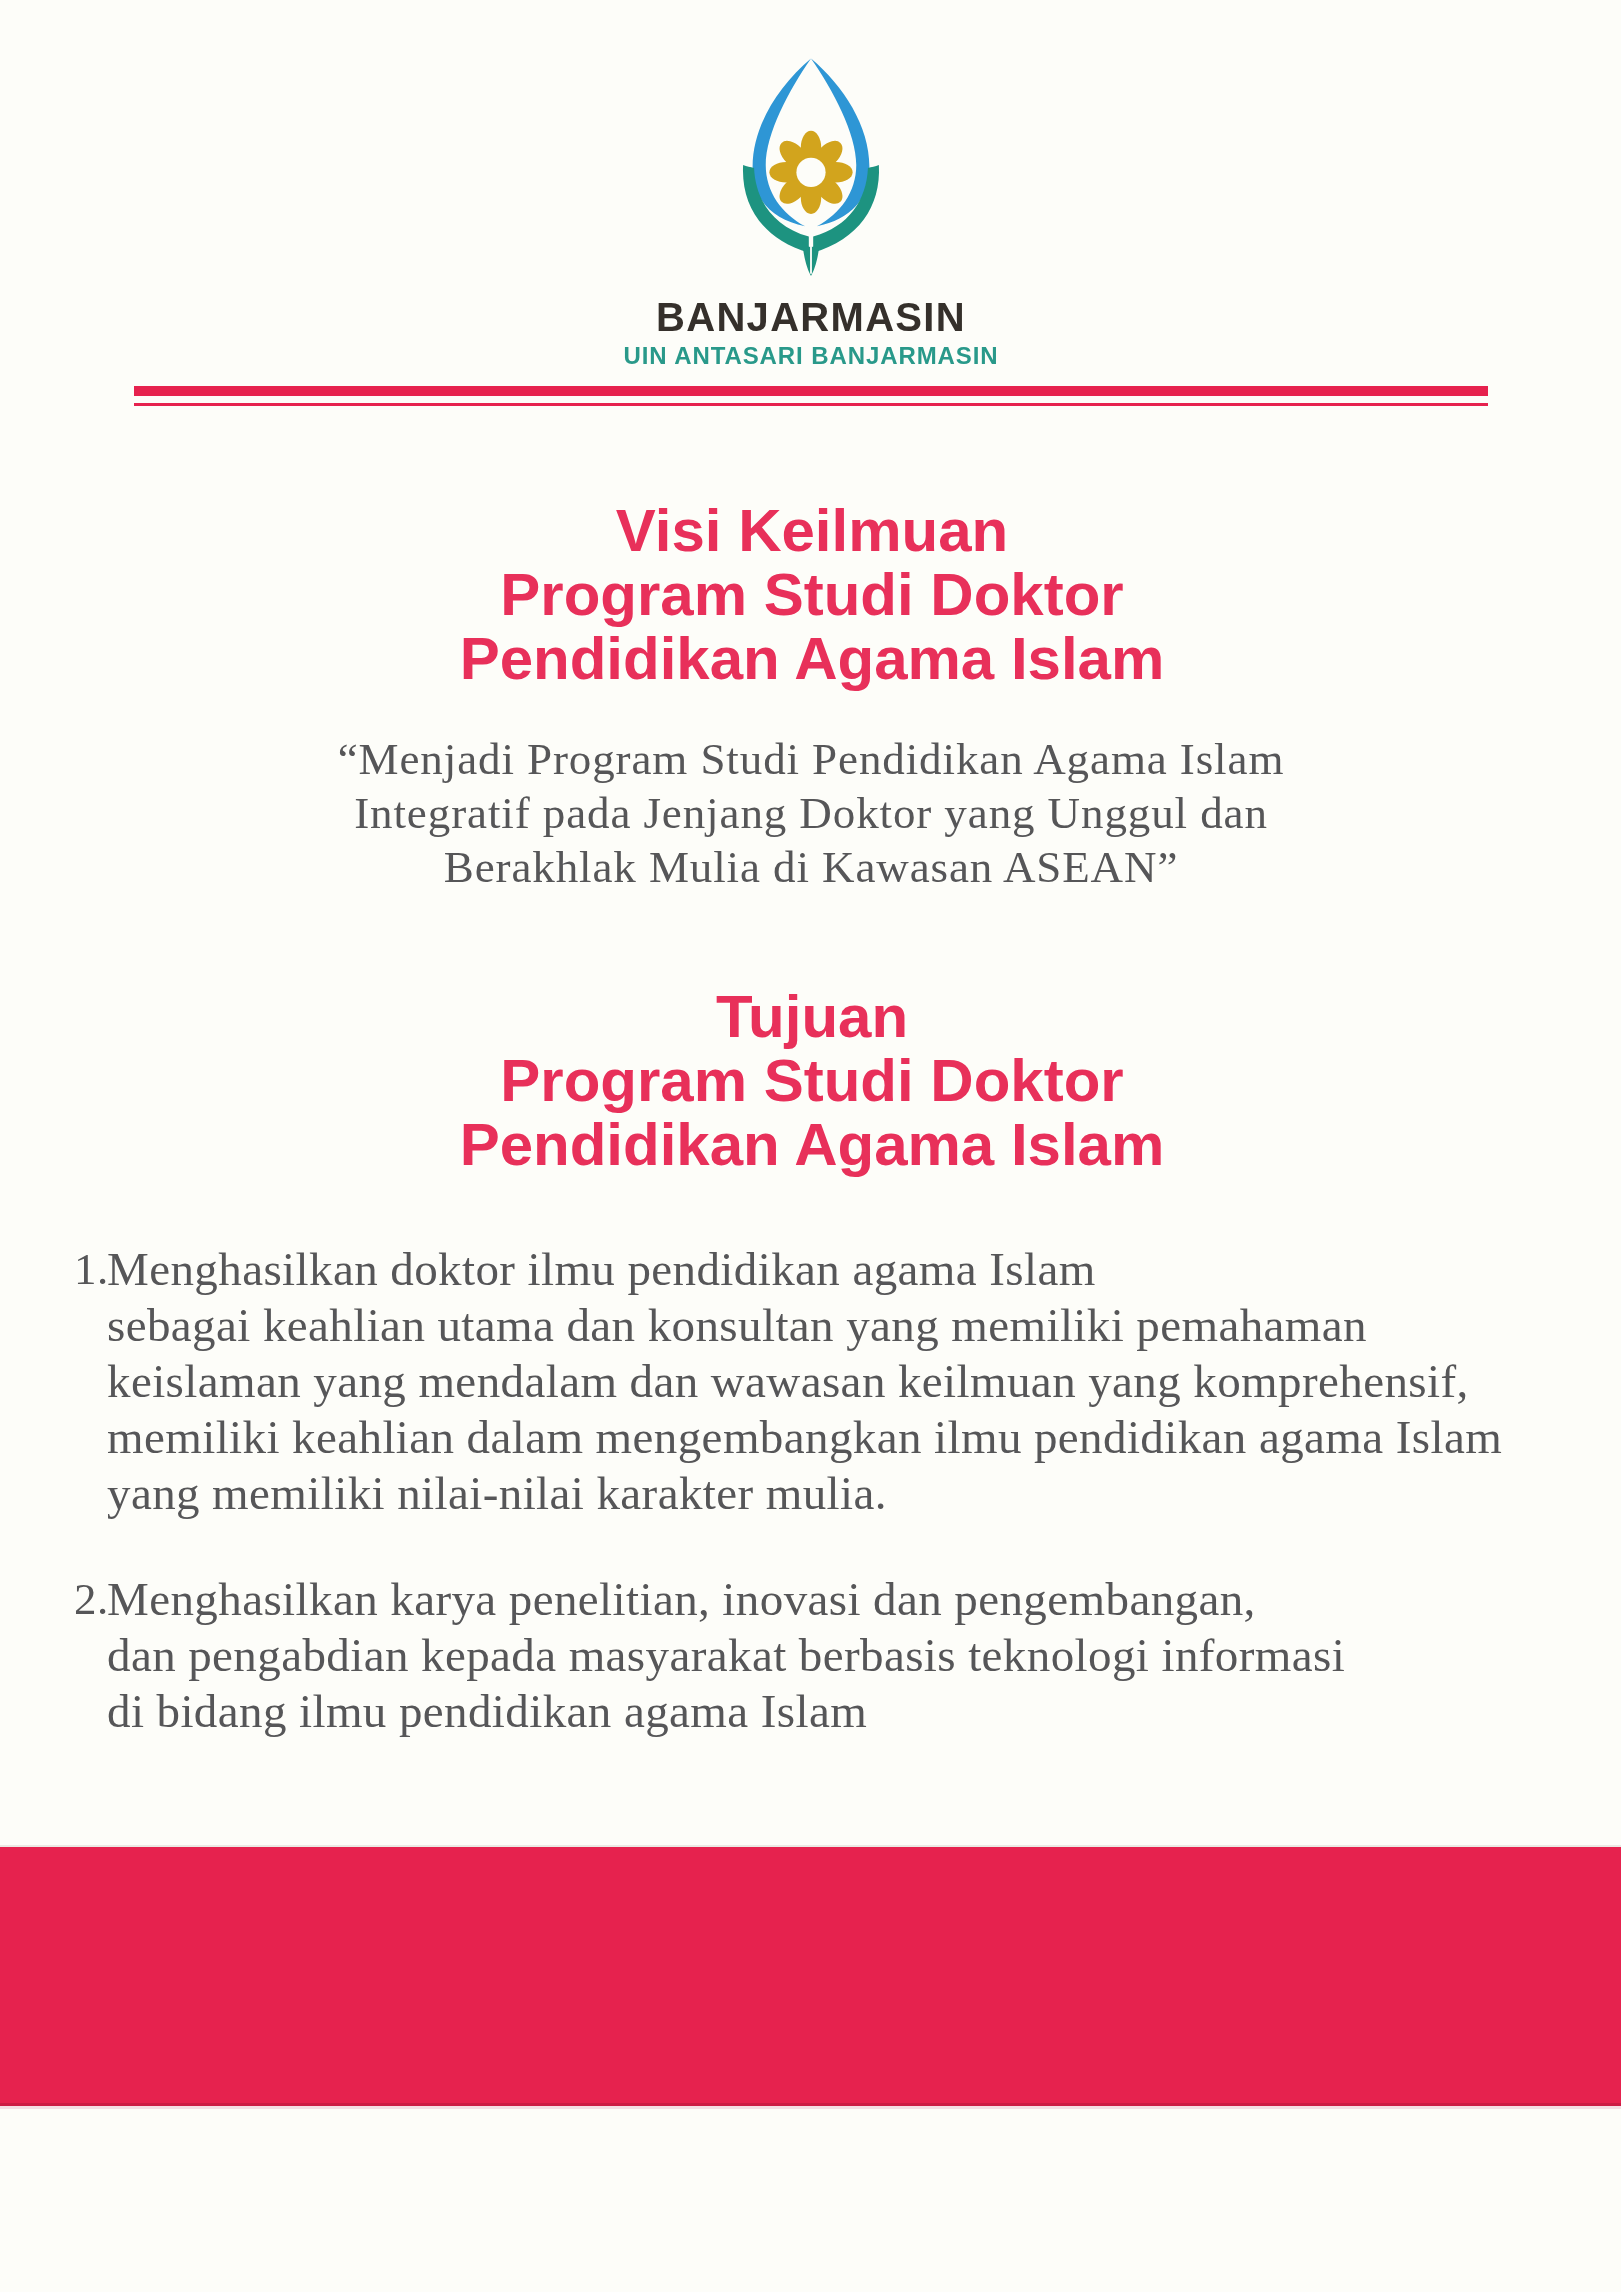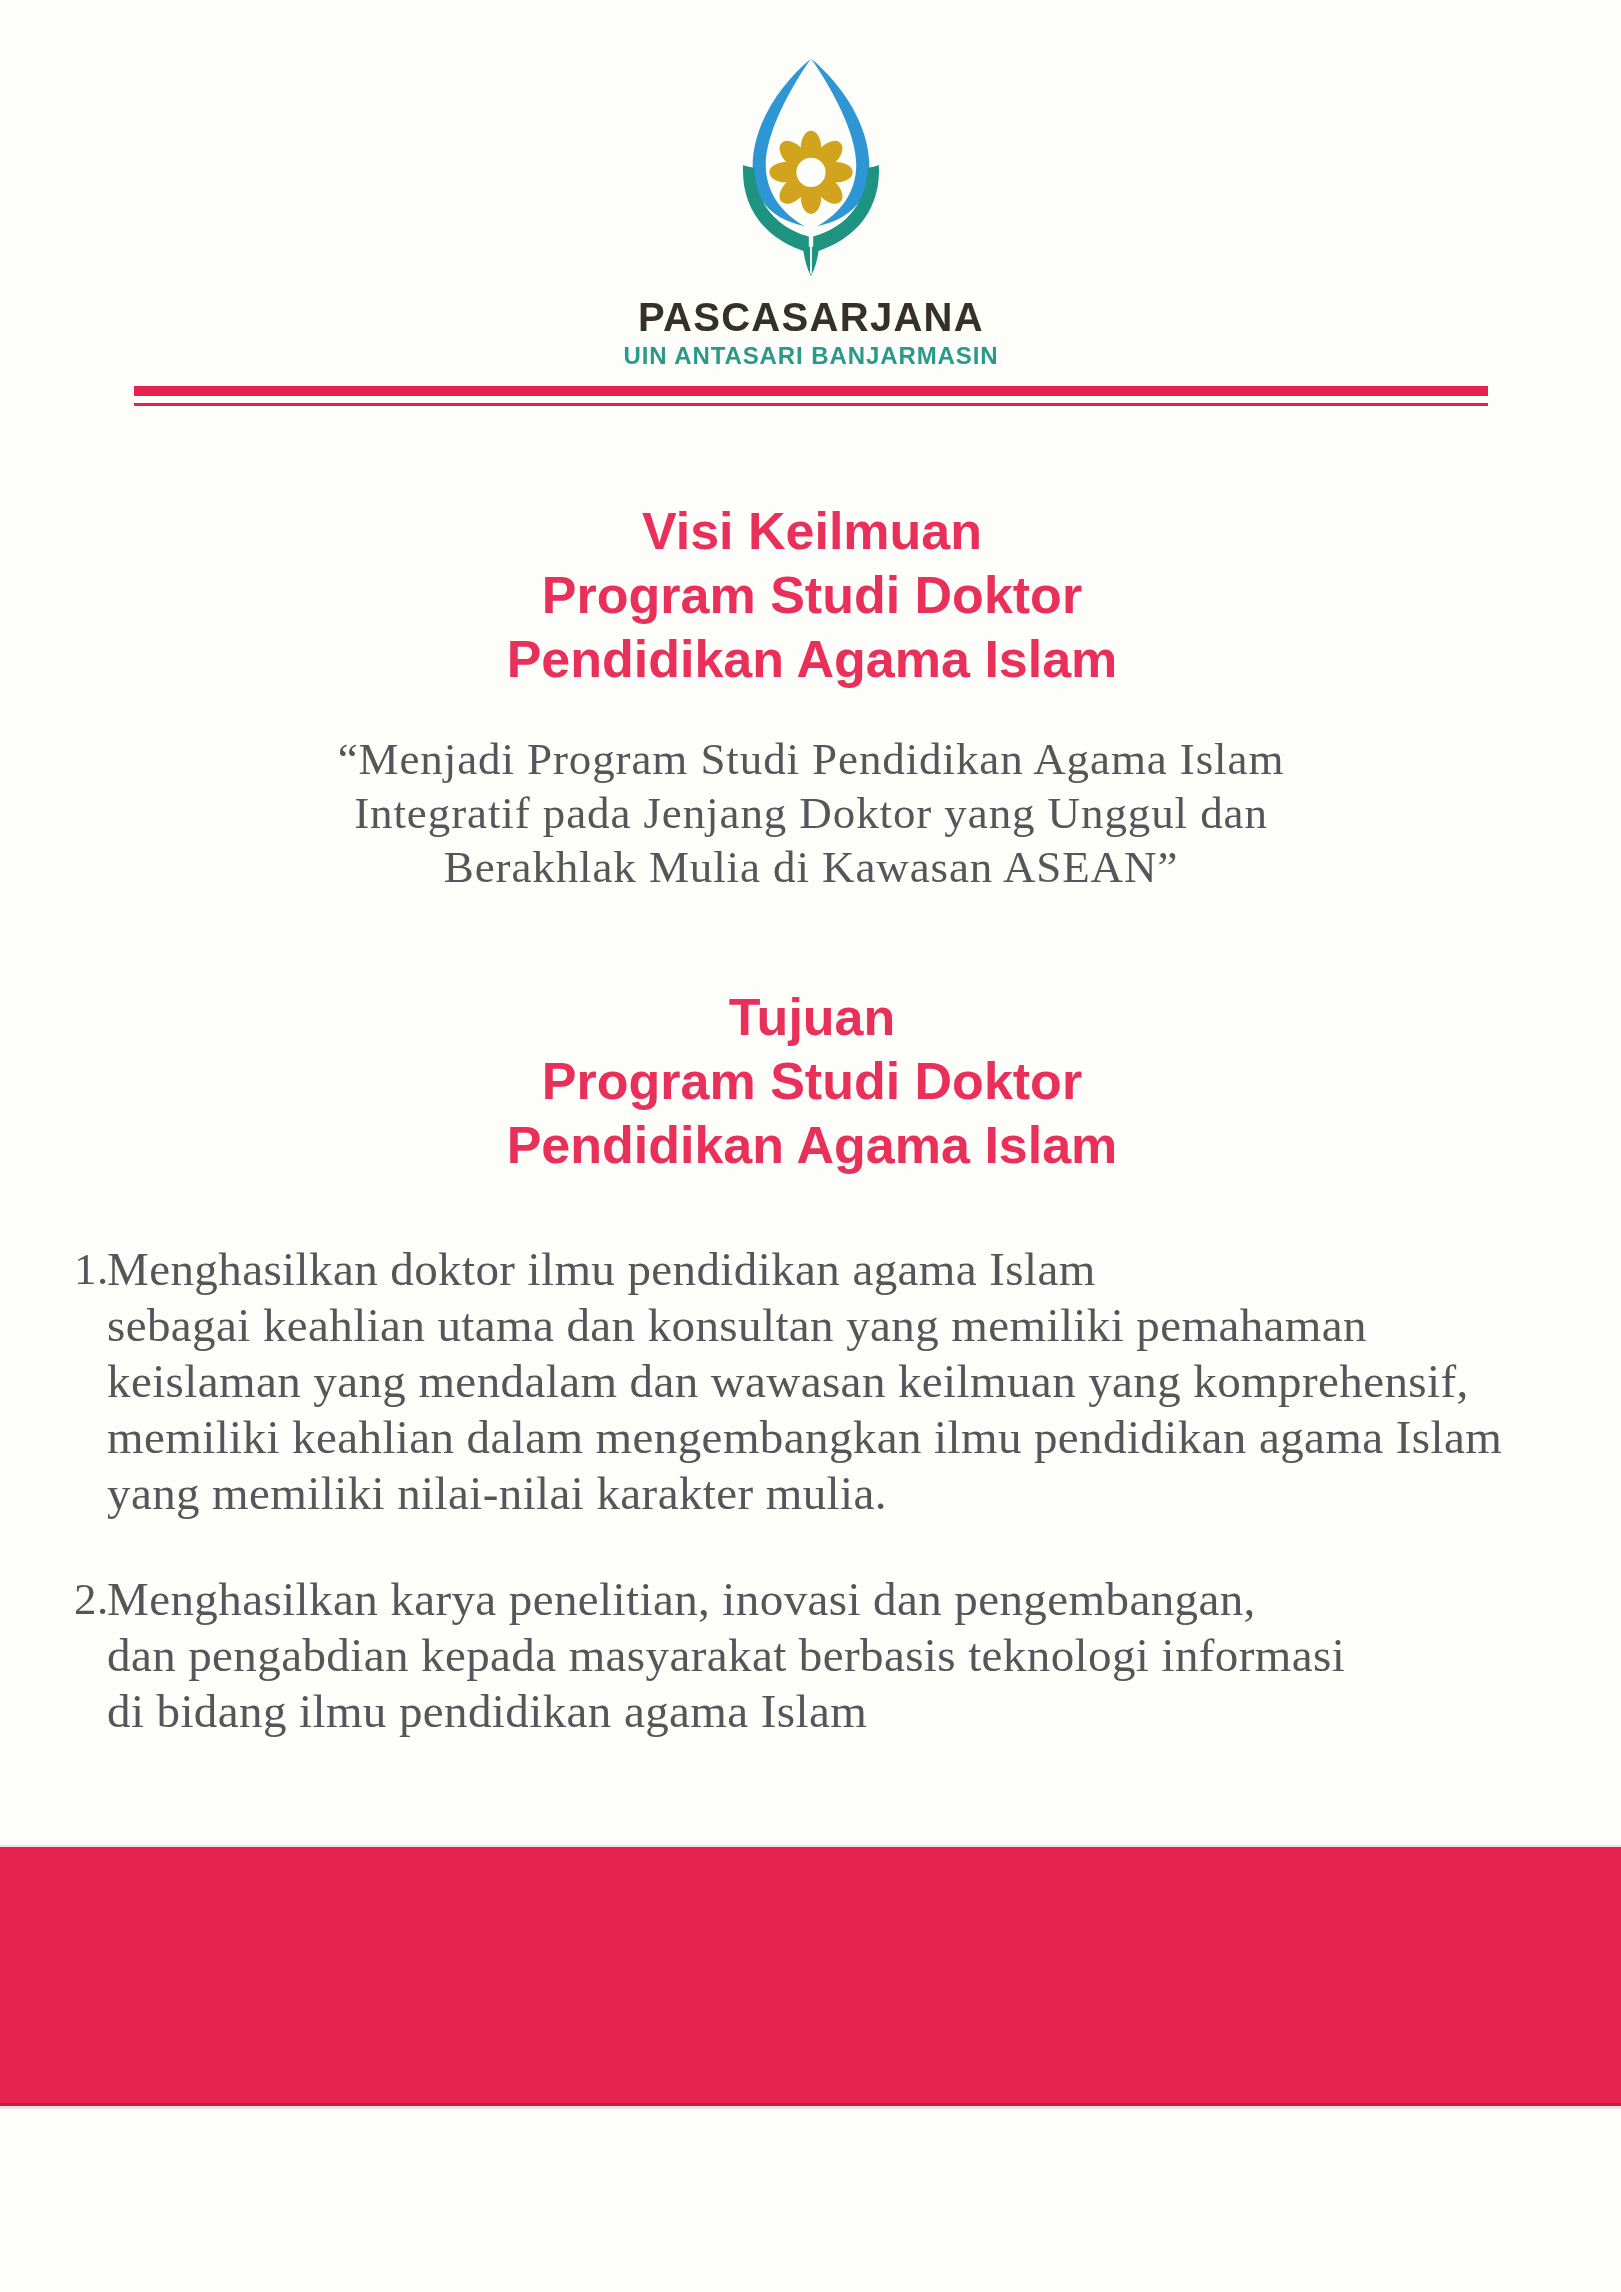--- a/index.html
+++ b/index.html
@@ -44,21 +44,21 @@
   
   .sep { width: 1354px; margin: 19.7px auto 0; }
   .sep-bar  { height: 9.9px; background: #E6224E; }
   .sep-line { height: 2.7px;  background: #E6224E; margin-top: 7.2px; }
 
   
   .heading {
     margin: 93px 0 0 2px;
     text-align: center;
     font-weight: 700;
-    font-size: 52px;
+    font-size: 60px;
     line-height: 64px;
     color: #E8305A;
     white-space: pre-line;
     letter-spacing: 0px;
   }
   .heading-tujuan { margin-top: 91px; text-align: center; }
 
   
   .quote {
     margin: 41px auto 8px;
@@ -127,21 +127,21 @@
           <ellipse cx="100" cy="124" rx="14" ry="23" transform="rotate(90 100 158)"></ellipse>
           <ellipse cx="100" cy="124" rx="14" ry="23" transform="rotate(135 100 158)"></ellipse>
           <ellipse cx="100" cy="124" rx="14" ry="23" transform="rotate(180 100 158)"></ellipse>
           <ellipse cx="100" cy="124" rx="14" ry="23" transform="rotate(225 100 158)"></ellipse>
           <ellipse cx="100" cy="124" rx="14" ry="23" transform="rotate(270 100 158)"></ellipse>
           <ellipse cx="100" cy="124" rx="14" ry="23" transform="rotate(315 100 158)"></ellipse>
         </g>
         <circle cx="100" cy="158" r="20" fill="#FDFDF9"></circle>
       </svg>
     </div>
-    <div class="org">PASCASARJANA</div>
+    <div class="org">BANJARMASIN</div>
     <div class="suborg">UIN ANTASARI BANJARMASIN</div>
   </header>
 
   <div class="sep">
     <div class="sep-bar"></div>
     <div class="sep-line"></div>
   </div>
 
   <h1 class="heading">Visi Keilmuan
 Program Studi Doktor

